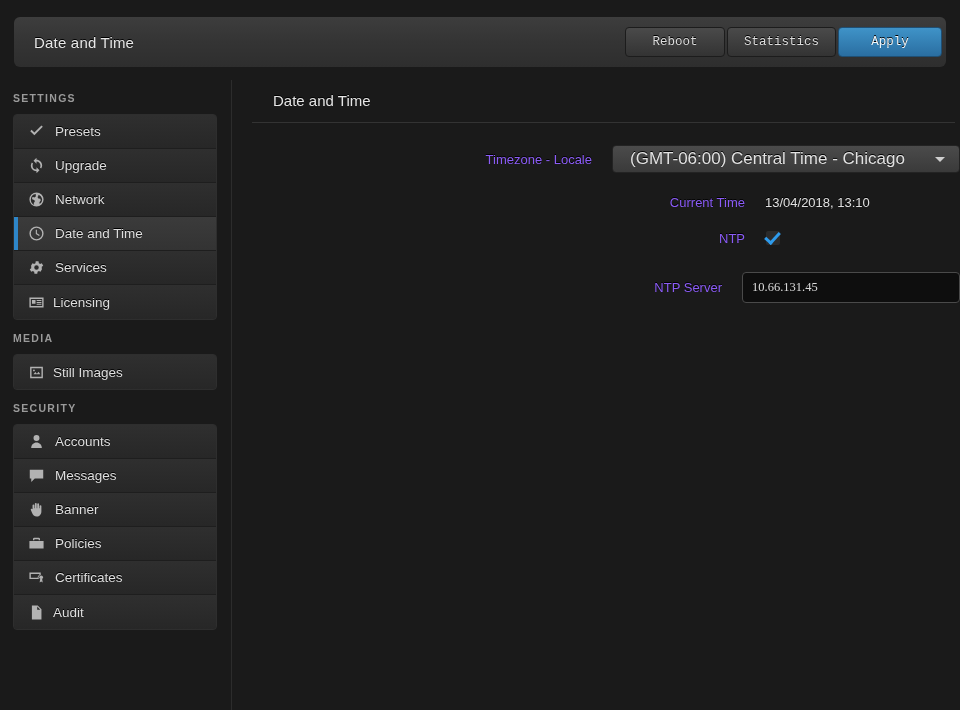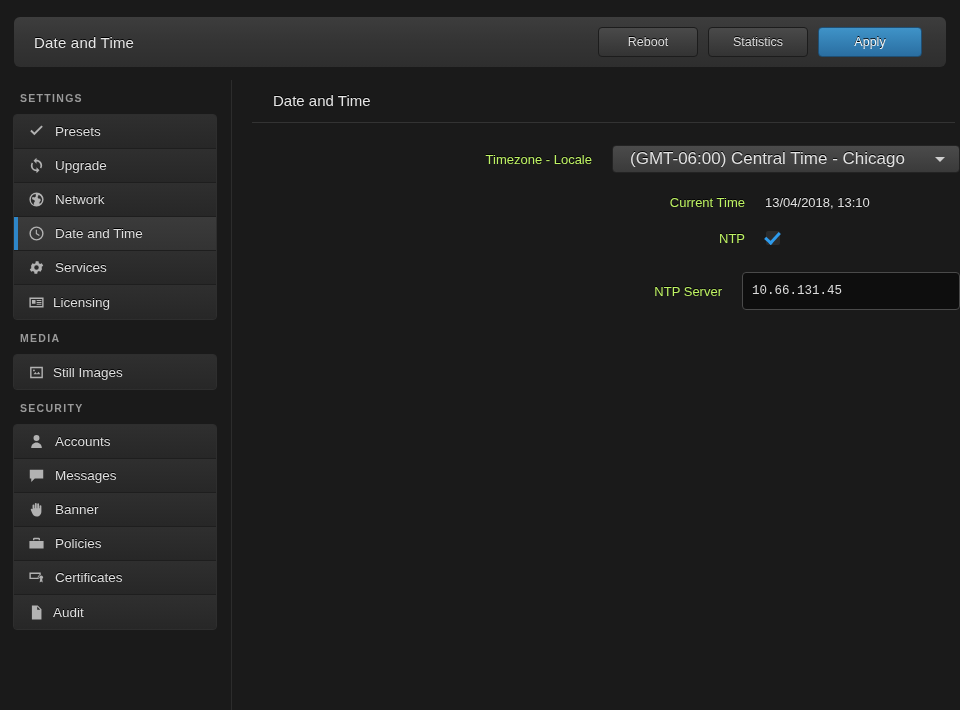--- a/index.html
+++ b/index.html
@@ -14,42 +14,42 @@
   .topbar{
     position:absolute; left:14px; top:17px; width:932px; height:50px;
     background:linear-gradient(to bottom,#3d3d3d 0%,#343434 50%,#2e2e2e 100%);
     border-radius:6px;
     display:flex; align-items:center;
   }
   .topbar-title{
     margin-left:20px; font-size:15px; color:#e8e8e8;
     letter-spacing:.2px; text-shadow:0 -1px 0 #000;
   }
-  .topbar-actions{ margin-left:auto; margin-right:24px; display:flex; gap:10px; }
+  .topbar-actions{ margin-left:auto; margin-right:4px; display:flex; gap:2px;font-family:Liberation Mono, monospace; }
   .btn{
     height:30px; min-width:100px; padding:0 16px;
     border-radius:4px; border:1px solid #1c1c1c;
     background:linear-gradient(to bottom,#4a4a4a,#333333);
     color:#dcdcdc; font-size:12.5px; font-family:inherit;
     display:flex; align-items:center; justify-content:center;
     text-shadow:0 -1px 0 #000; cursor:pointer;
   }
   .btn.primary{
     background:linear-gradient(to bottom,#3f93c8,#2a6ea1);
     border:1px solid #1f4f74; color:#eef6fb; min-width:104px;
   }
 
   
   .sidebar{
     position:absolute; left:0; top:80px; width:232px; height:630px;
     border-right:1px solid #2c2c2c;
   }
   .section-head{
     font-size:10.5px; color:#9a9a9a; letter-spacing:1.3px;
-    font-weight:bold; padding:12px 0 10px 20px;
+    font-weight:bold; padding:12px 0 10px 13px;
   }
   .navgroup{
     margin:0 14px 0 13px;
     border:1px solid #2e2e2e; border-radius:4px; overflow:hidden;
     background:#262626;
   }
   .navitem{
     position:relative; height:34px; display:flex; align-items:center;
     padding-left:14px; gap:10px; cursor:pointer;
     background:linear-gradient(to bottom,#2f2f2f,#272727);
@@ -74,21 +74,21 @@
     text-shadow:0 -1px 0 #000;
   }
   .title-rule{
     margin:13px 5px 0 19px; height:1px; background:#333333;
   }
 
   .form{ padding-top:22px; }
   .row{ display:flex; align-items:center; margin-bottom:14px; }
   .row-label{
     width:532px; text-align:right; padding-right:20px;
-    font-size:13px; color:#bef264; text-shadow:0 -1px 0 #000;
+    font-size:13px; color:#8b5cf6; text-shadow:0 -1px 0 #000;
   }
   .row-field{ display:flex; align-items:center; gap:9px; }
 
   .select{
     position:relative; width:348px; height:28px; border-radius:4px;
     background:linear-gradient(to bottom,#4b4b4b,#3a3a3a);
     border:1px solid #232323;
     display:flex; align-items:center; cursor:pointer;
   }
   .select-value{
@@ -108,23 +108,23 @@
     background:#2b2b2b; border:1px solid #1a1a1a;
     position:relative; cursor:pointer;
   }
   .checkbox::after{
     content:""; position:absolute; left:2px; top:-2px;
     width:6px; height:12px; border:solid #2e9bec;
     border-width:0 3px 3px 0; transform:rotate(42deg);
   }
 
   .textinput{
-    width:218px; height:38px; border-radius:4px;
+    width:218px; height:31px; border-radius:4px;
     background:#0e0e0e; border:1px solid #4a4a4a;
-    color:#dcdcdc; font-size:12.5px; font-family:Liberation Mono, monospace;
+    color:#dcdcdc; font-size:12.5px; font-family:Liberation Serif, serif;
     padding:0 9px; outline:none;
   }
   .btn-test{
     height:27px; width:101px; border-radius:4px;
     border:1px solid #1c1c1c;
     background:linear-gradient(to bottom,#505050,#3a3a3a);
     color:#dcdcdc; font-size:12.5px; font-family:inherit;
     display:flex; align-items:center; justify-content:center;
     text-shadow:0 -1px 0 #000; cursor:pointer;
   }

